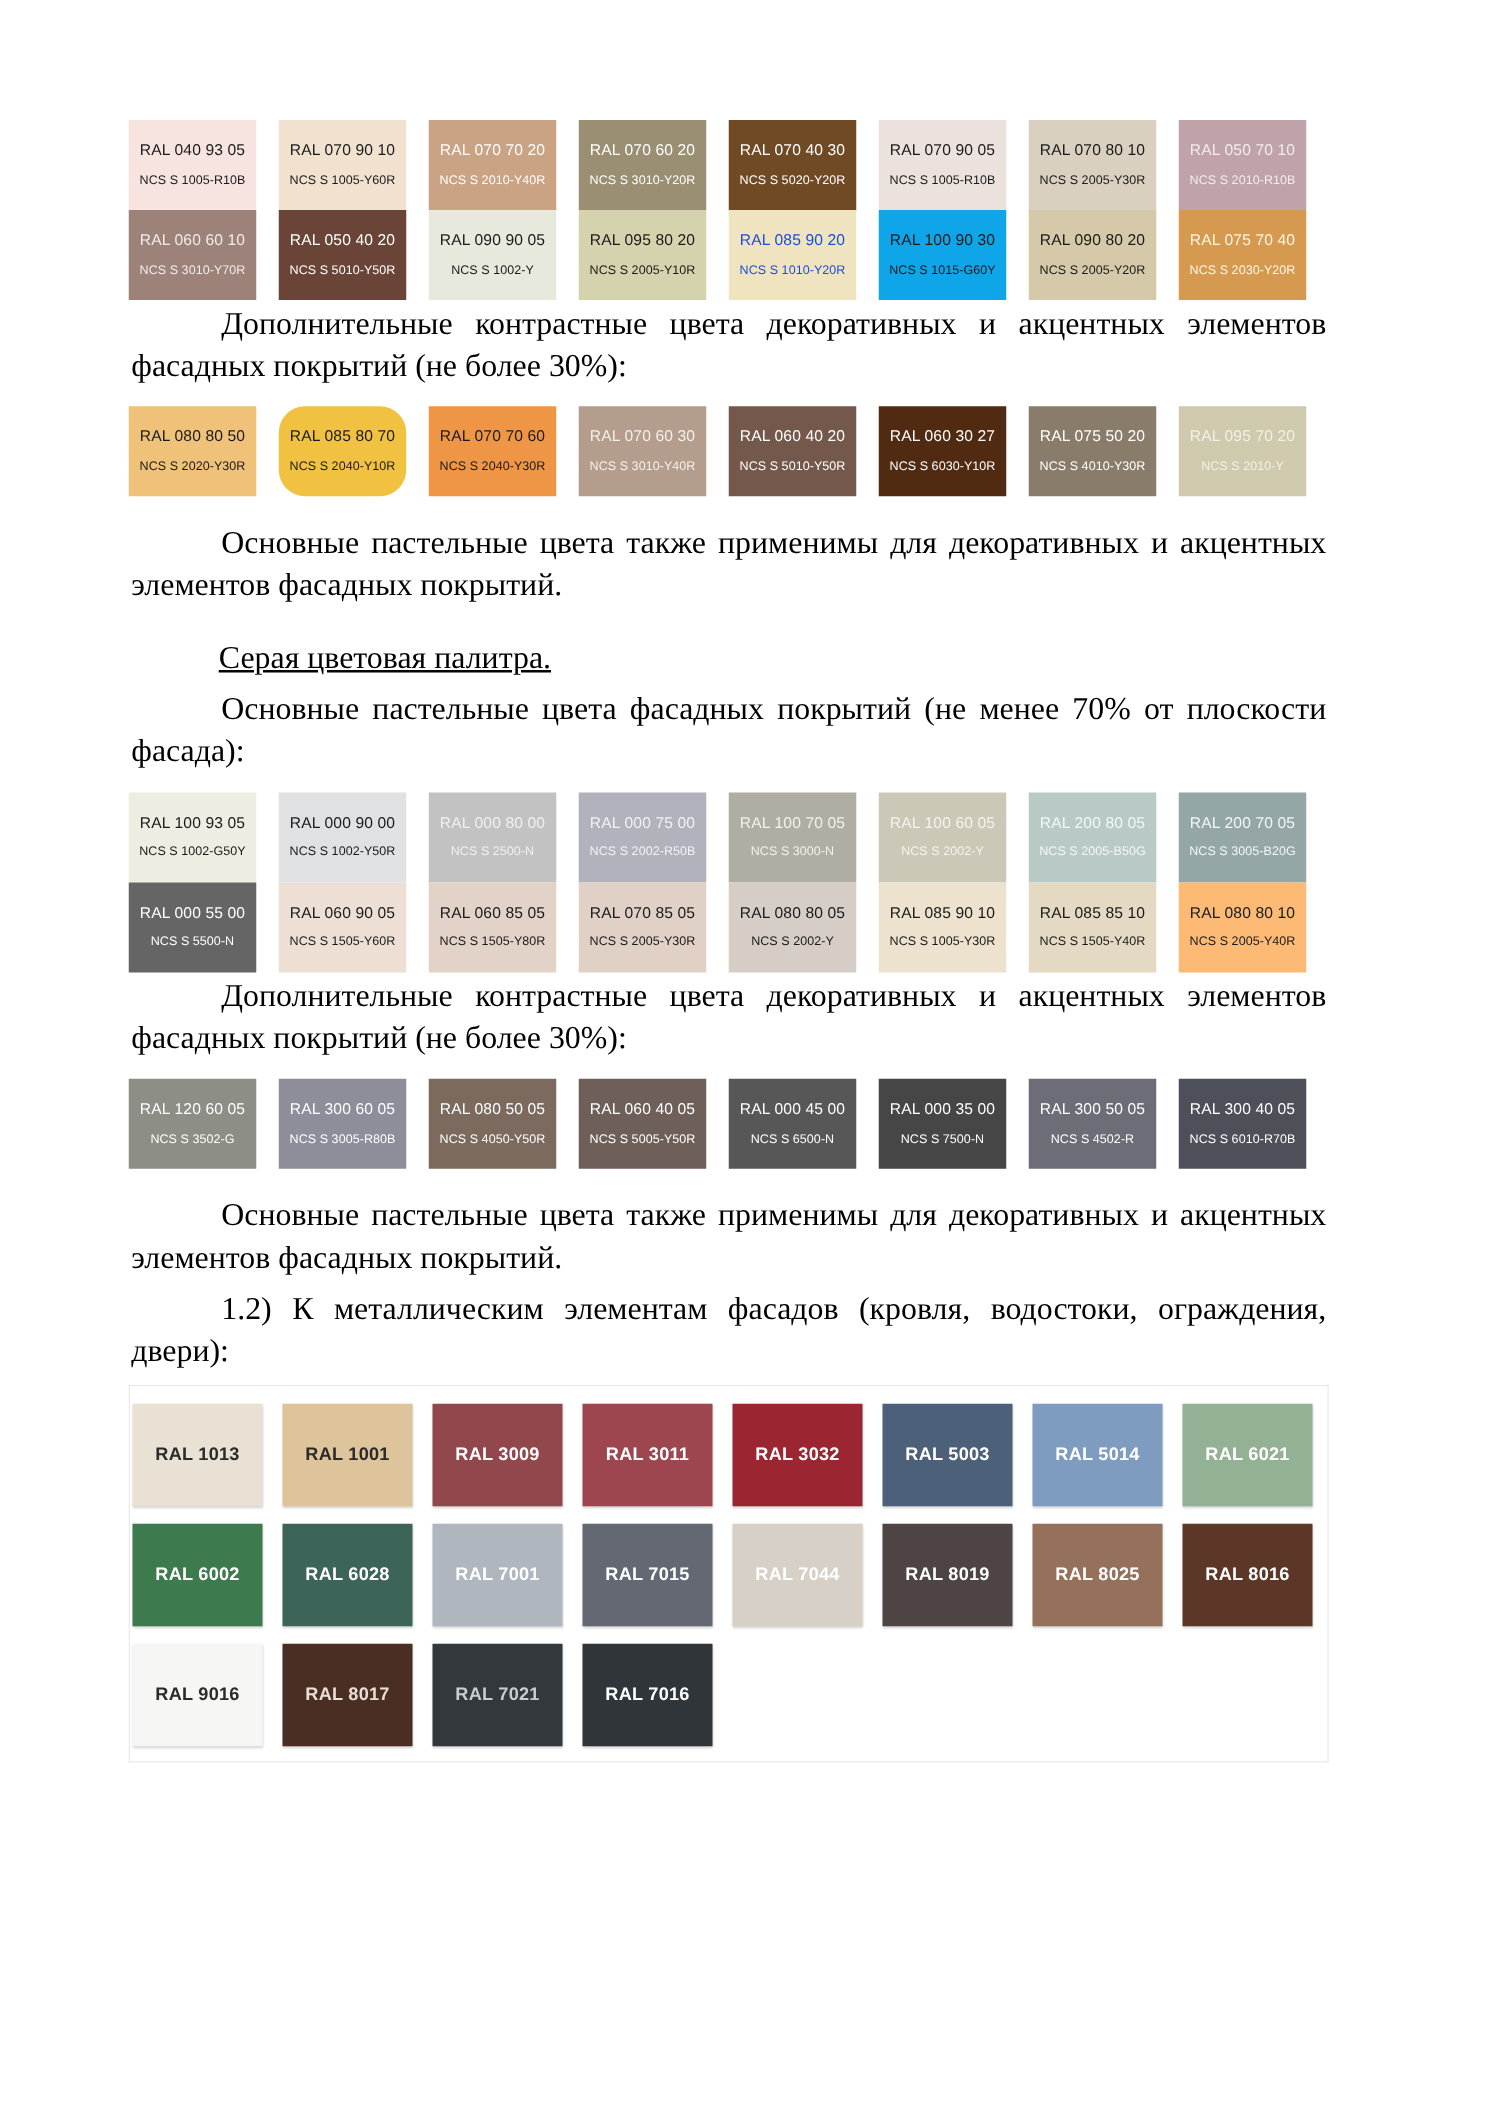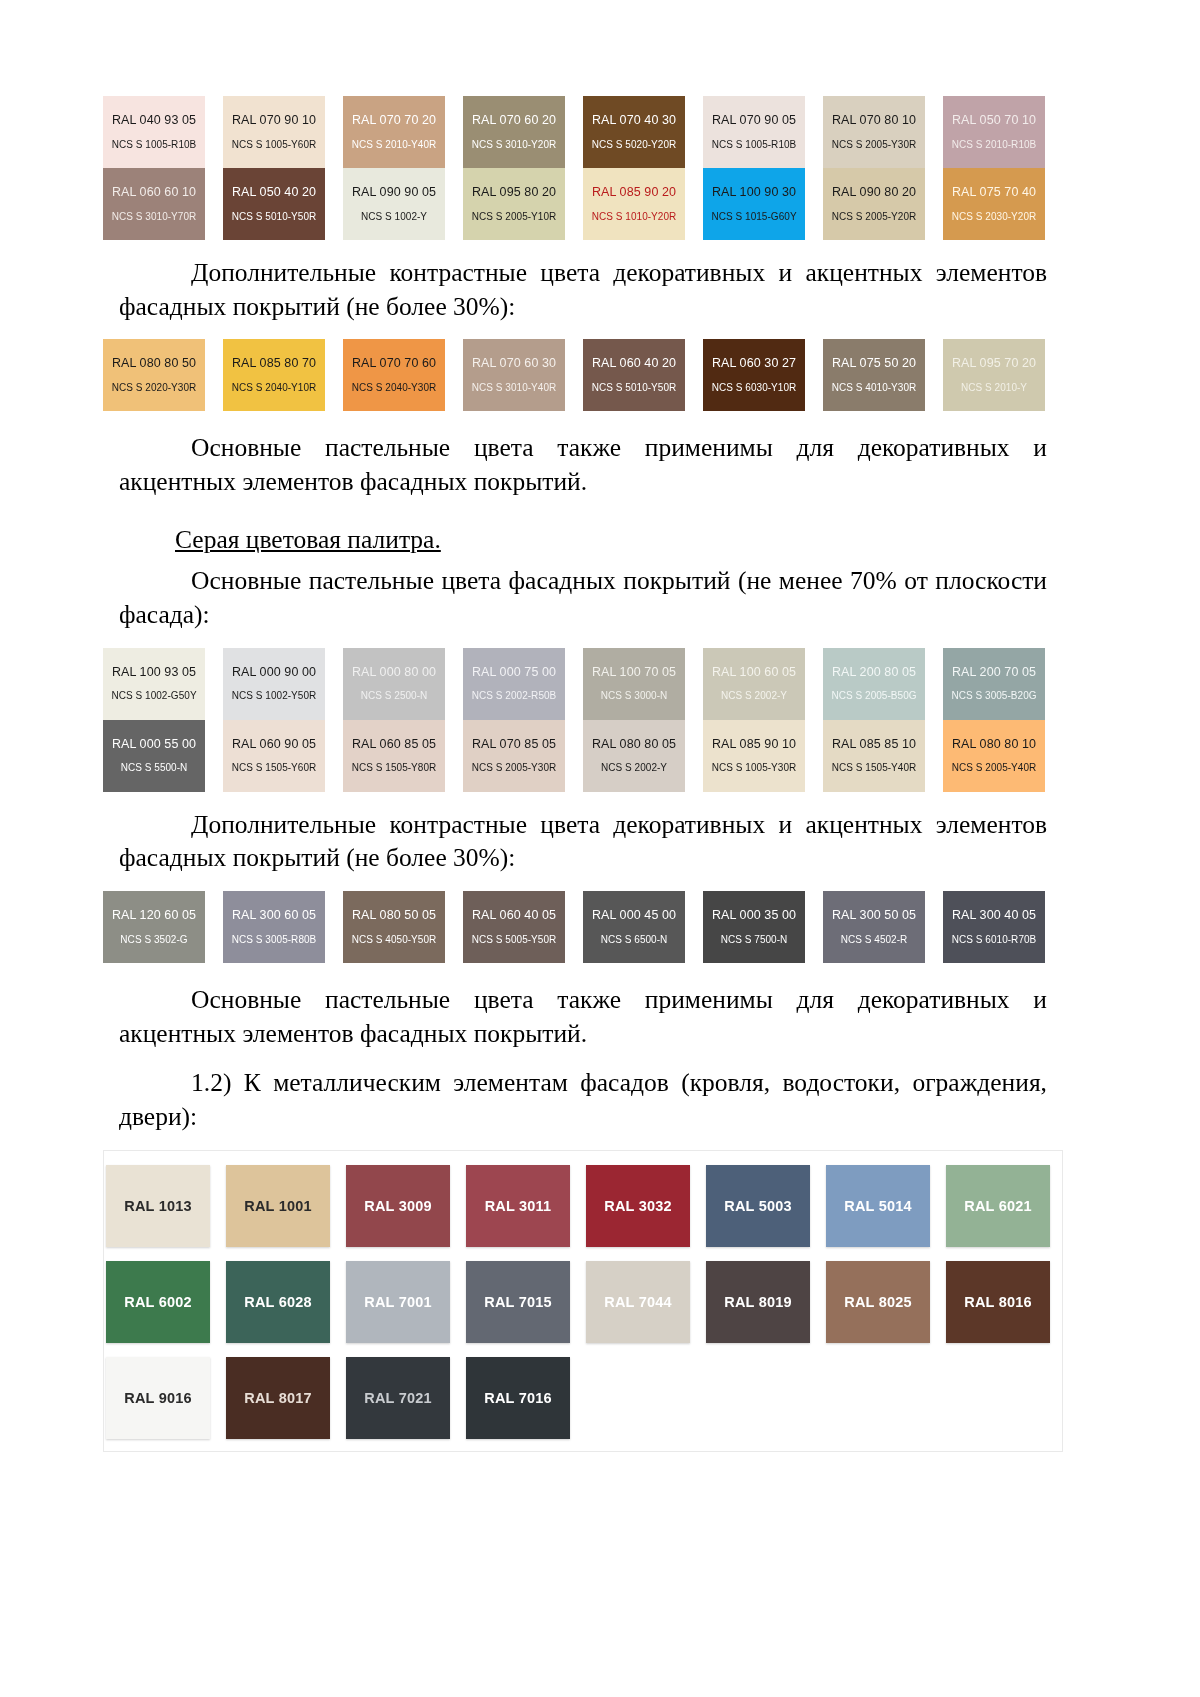--- a/index.html
+++ b/index.html
@@ -27,21 +27,21 @@
     position: absolute;
     left: 103px;
     top: 96px;
     width: 960px;
   }
 
   
   p.para {
     font-size: 25.5px;
     line-height: 1.32;
-    margin: 16px;
+    margin: 2px;
     text-align: justify;
     text-indent: 72px;
     hyphens: none;
   }
   .block-gap-top { margin-top: 16px; }
   .underline-head {
     font-size: 25.5px;
     line-height: 1.32;
     margin: 0;
     text-indent: 72px;
@@ -201,21 +201,21 @@
               <div class="ncs">NCS S 1002-Y</div>
             </div>
           </div>
           <div class="swatch-cell">
             <div class="swatch" style="background: rgb(213, 211, 173); color: rgb(26, 26, 26);">
               <div class="ral">RAL 095 80 20</div>
               <div class="ncs">NCS S 2005-Y10R</div>
             </div>
           </div>
           <div class="swatch-cell">
-            <div class="swatch" style="background: rgb(240, 227, 191); color: #b91c1c; text-align: right;">
+            <div class="swatch" style="background: rgb(240, 227, 191); color: #1d4ed8; text-align: right;">
               <div class="ral">RAL 085 90 20</div>
               <div class="ncs">NCS S 1010-Y20R</div>
             </div>
           </div>
           <div class="swatch-cell">
             <div class="swatch" style="background: #0ea5e9; color: rgb(26, 26, 26);">
               <div class="ral">RAL 100 90 30</div>
               <div class="ncs">NCS S 1015-G60Y</div>
             </div>
           </div>
@@ -239,21 +239,21 @@
 
     <div class="grid-block" style="margin-top:16px">
       <div class="swatch-grid">
           <div class="swatch-cell">
             <div class="swatch" style="background: rgb(240, 193, 120); color: rgb(26, 26, 26);">
               <div class="ral">RAL 080 80 50</div>
               <div class="ncs">NCS S 2020-Y30R</div>
             </div>
           </div>
           <div class="swatch-cell">
-            <div class="swatch" style="background: rgb(241, 194, 66); color: rgb(26, 26, 26);">
+            <div class="swatch" style="background: rgb(241, 194, 66); color: rgb(26, 26, 26); border-radius: 21px;">
               <div class="ral">RAL 085 80 70</div>
               <div class="ncs">NCS S 2040-Y10R</div>
             </div>
           </div>
           <div class="swatch-cell">
             <div class="swatch" style="background: rgb(239, 150, 70); color: rgb(26, 26, 26);">
               <div class="ral">RAL 070 70 60</div>
               <div class="ncs">NCS S 2040-Y30R</div>
             </div>
           </div>

